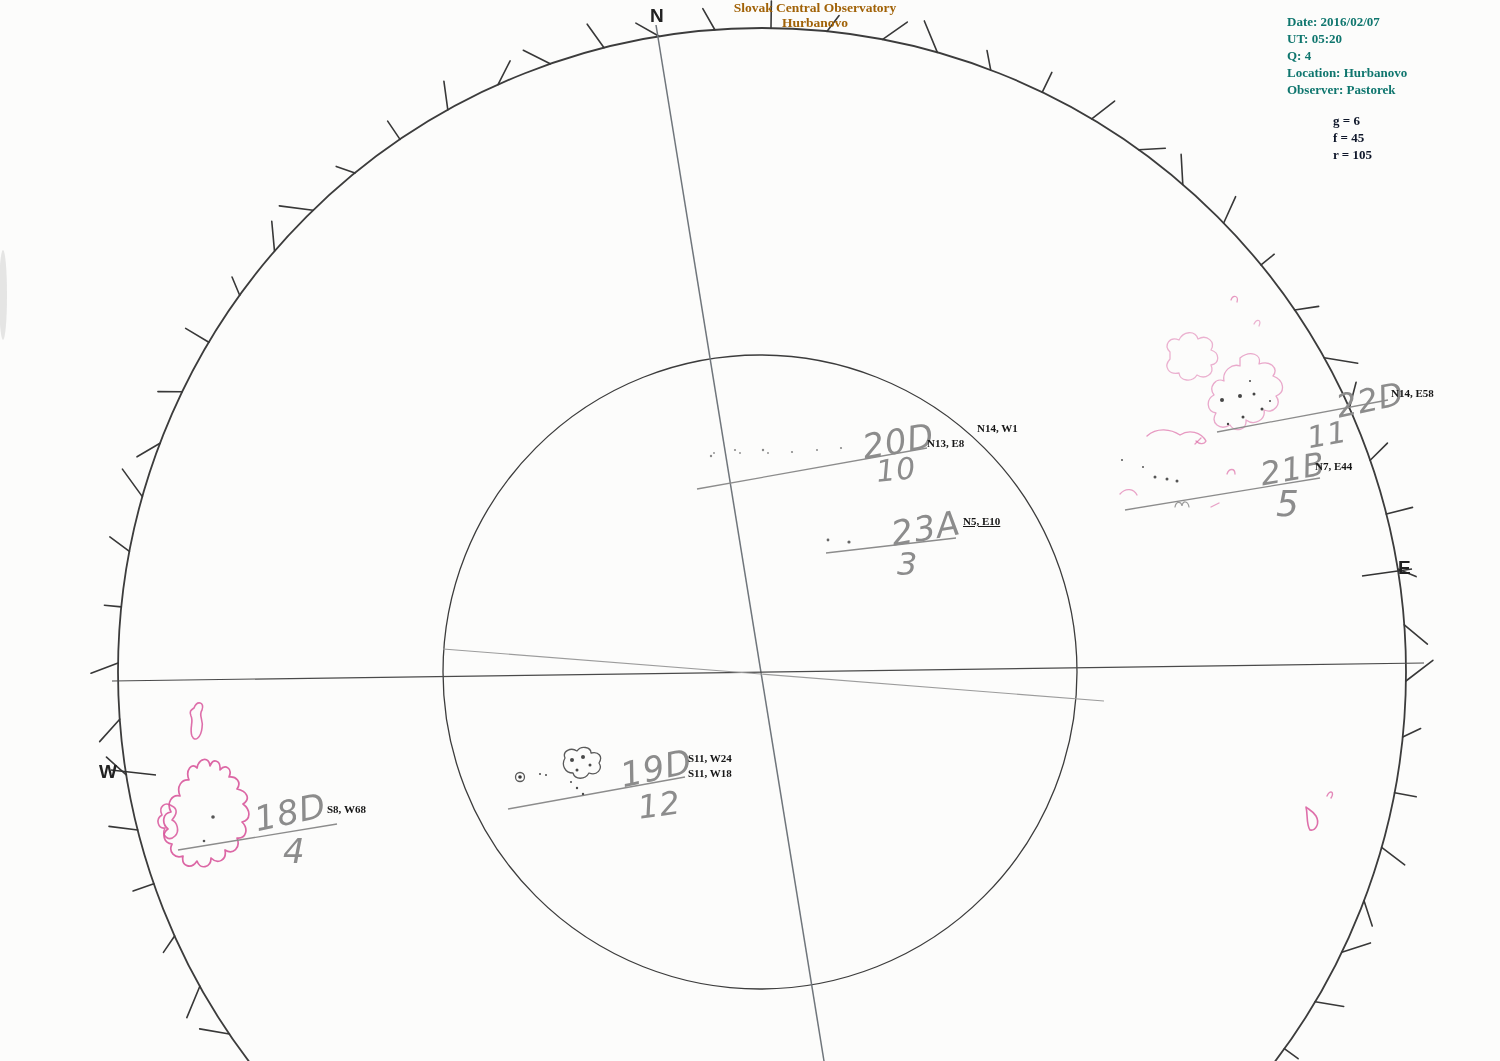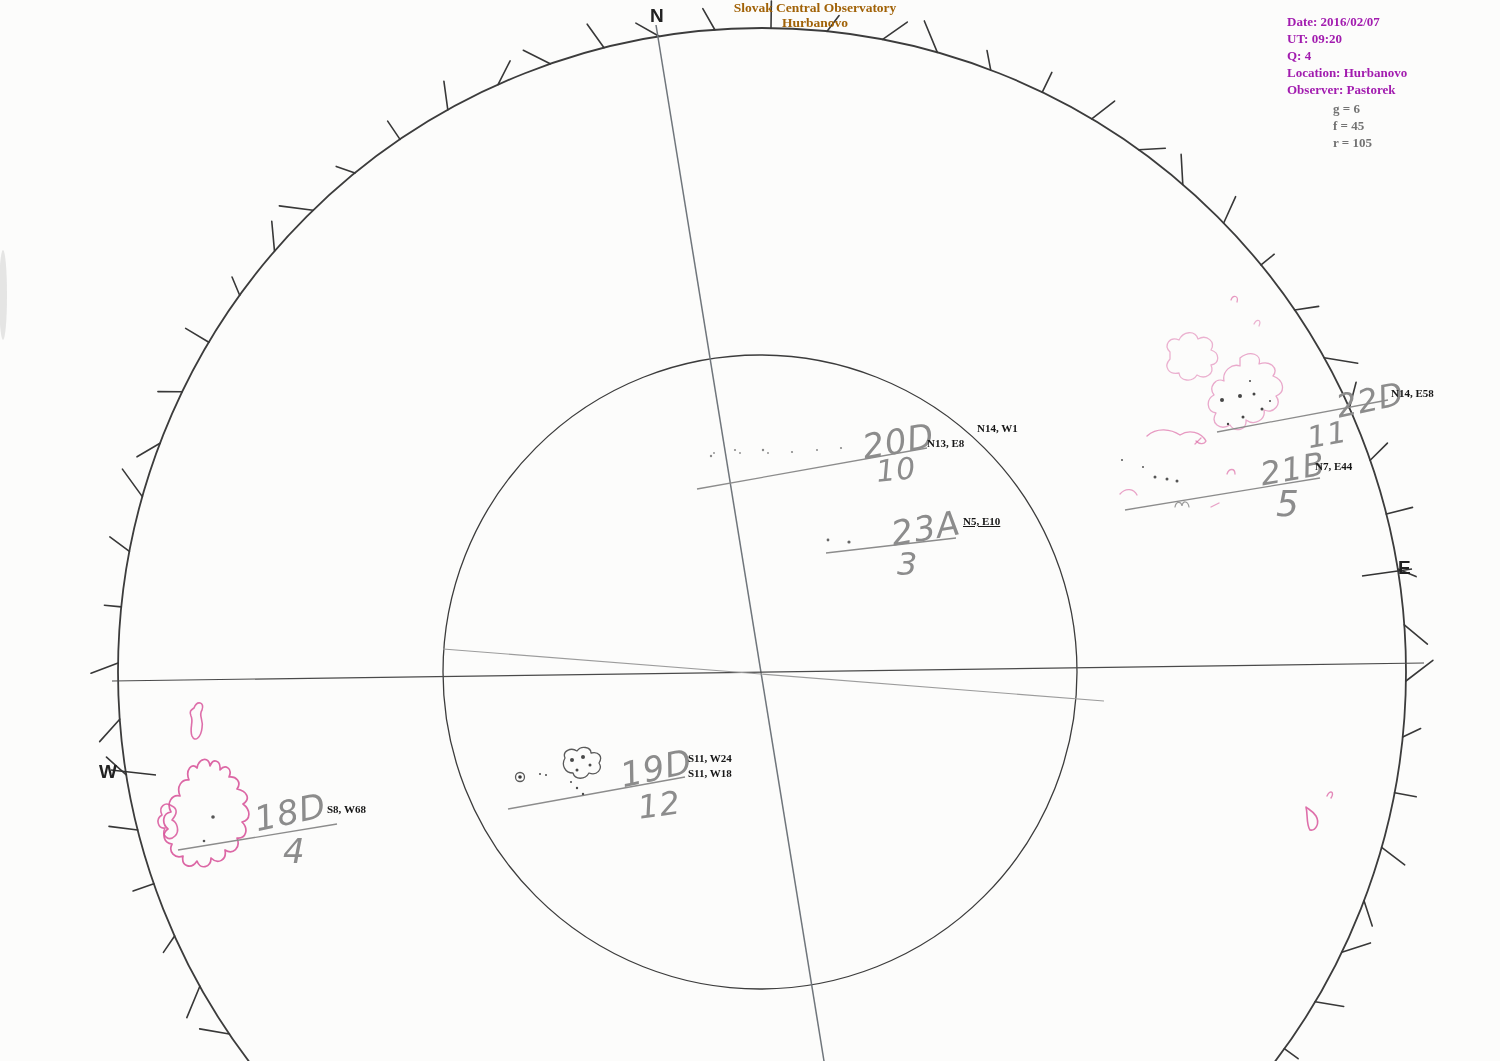--- a/index.html
+++ b/index.html
@@ -11,26 +11,26 @@
     font-family:"Liberation Serif", serif;
   }
   svg.drawing{position:absolute;left:0;top:0;}
   .title{
     position:absolute;left:700px;top:0px;width:230px;
     font-size:13.5px;font-weight:bold;color:#a16207;
     text-align:center;line-height:15px;
   }
   .meta{
     position:absolute;left:1287px;top:13px;
-    font-size:13px;font-weight:bold;color:#a21caf;line-height:17px;
+    font-size:13px;font-weight:bold;color:#0f766e;line-height:17px;
     white-space:nowrap;
   }
   .stats{
-    position:absolute;left:1333px;top:100px;
-    font-size:13px;font-weight:bold;color:#737373;line-height:17px;
+    position:absolute;left:1333px;top:112px;
+    font-size:13px;font-weight:bold;color:#0f172a;line-height:17px;
     white-space:nowrap;
   }
   .cardinal{
     position:absolute;
     font-family:"Liberation Sans", sans-serif;
     font-weight:bold;font-size:19px;color:#222;
   }
   .printed-coord{
     position:absolute;
     font-size:11px;font-weight:bold;color:#161616;
@@ -170,21 +170,21 @@
       <circle cx="520" cy="777" r="1.8" fill="#3a3a3a"></circle>
       <line x1="178" y1="850" x2="337" y2="824" stroke="#8c8c8c" stroke-width="1.3"></line>
       <circle cx="213" cy="817" r="1.8" fill="#555555"></circle>
       <circle cx="204" cy="841" r="1.3" fill="#555555"></circle>
     </svg>
 
   <div class="title">Slovak Central Observatory Hurbanovo</div>
 
   <div class="meta">
     <div>Date: 2016/02/07</div>
-    <div>UT: 09:20</div>
+    <div>UT: 05:20</div>
     <div>Q: 4</div>
     <div>Location: Hurbanovo</div>
     <div>Observer: Pastorek</div>
   </div>
 
   <div class="stats">
     <div>g = 6</div>
     <div>f = 45</div>
     <div>r = 105</div>
   </div>

